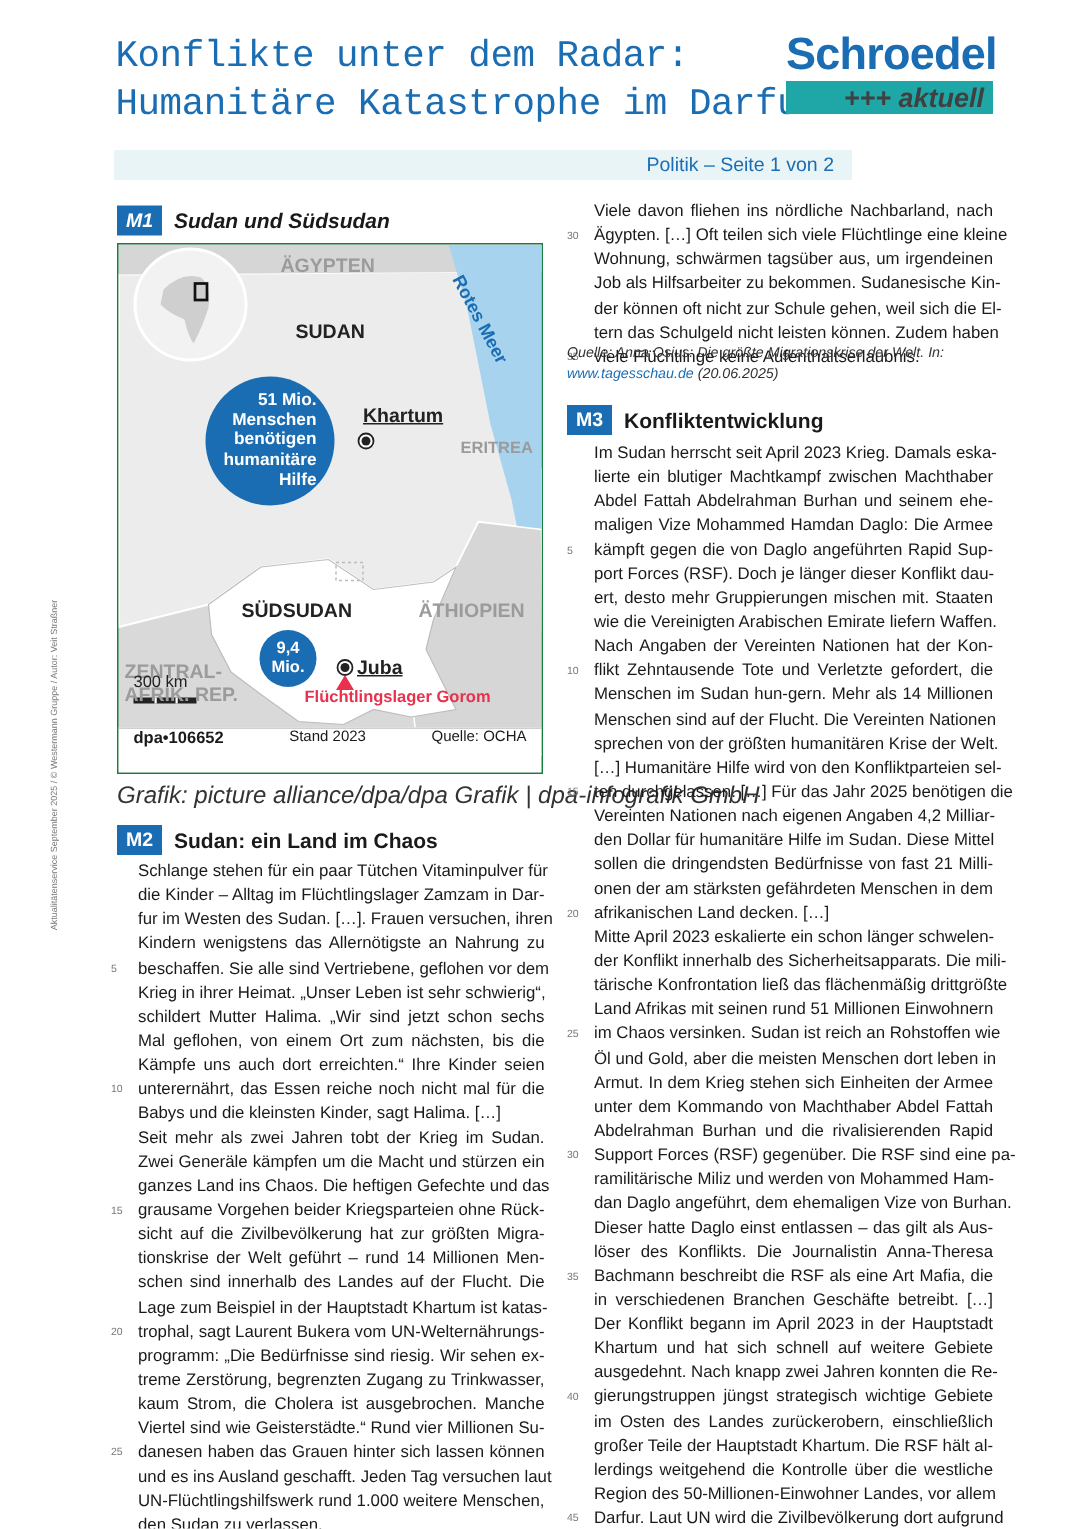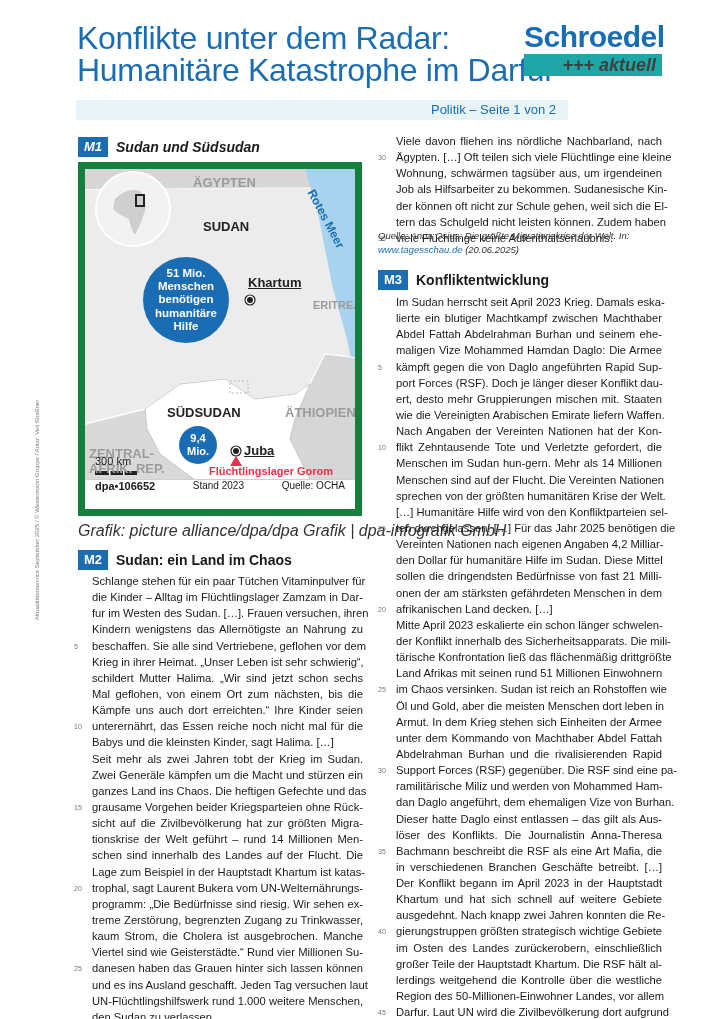--- a/index.html
+++ b/index.html
@@ -8,33 +8,33 @@
 
   .sidebar-note {
     position: absolute; left: 30px; top: 340px; width: 14px; height: 340px;
     display: flex; align-items: center; justify-content: center;
   }
   .sidebar-note span {
     display: block; transform: rotate(-90deg); white-space: nowrap;
     font-size: 6px; color: #7a7a7a;
   }
 
-  .title { position: absolute; left: 77px; top: 22px; color: #1a6db3; font-size: 32px; line-height: 32px; letter-spacing: -0.3px; }
+  .title { position: absolute; left: 77px; top: 22px; color: #1a6db3; font-size: 25px; line-height: 32px; letter-spacing: -0.3px; font-family: Liberation Mono, monospace; }
   .logo { position: absolute; left: 524px; top: 22px; width: 138px; }
   .logo-top { color: #1a6db3; font-weight: bold; font-size: 30px; line-height: 30px; letter-spacing: -0.5px; }
   .logo-bar { margin-top: 2px; background: #1fa7a8; color: #404040; font-style: italic; font-weight: bold; font-size: 18px; line-height: 22px; text-align: right; padding-right: 6px; }
 
   .strip { position: absolute; left: 76px; top: 100px; width: 492px; height: 20px; background: #e8f4f6; }
   .strip span { position: absolute; right: 12px; top: 2px; color: #1a6db3; font-size: 13px; }
 
   .sec-head { position: absolute; display: flex; align-items: center; }
   .badge { background: #1a6db3; color: #fff; font-weight: bold; font-size: 13px; width: 30px; height: 20px; line-height: 20px; text-align: center; margin-right: 8px; }
   .sec-title { font-weight: bold; font-size: 14px; color: #1a1a1a; }
 
-  .map { position: absolute; left: 78px; top: 162px; width: 284px; height: 354px; border: 7px solid #15803d; background: #d9d9d9; overflow: hidden; }
+  .map { position: absolute; left: 78px; top: 162px; width: 284px; height: 354px; border: 1px solid #15803d; background: #d9d9d9; overflow: hidden; }
   .map svg { position: absolute; left: 0; top: 0; }
   .map-footer { position: absolute; left: 0; bottom: 0; width: 100%; height: 30px; background: #fff; border-top: 1px solid #cfcfcf; display: flex; justify-content: space-between; padding: 0 10px; font-size: 10px; }
   .map-footer .dpa { font-weight: bold; font-size: 11px; }
   .ml { position: absolute; font-weight: bold; white-space: nowrap; }
   .ml.country { color: #9b9b9b; font-size: 13px; }
   .ml.dark { color: #222; font-size: 13px; }
   .ml.city { color: #222; font-size: 13px; text-decoration: underline; }
   .ml.camp { color: #e8324d; font-size: 11px; }
   .ml.sea { color: #1a6db3; font-size: 12px; }
   .bubble { position: absolute; background: #1a6db3; color: #fff; border-radius: 50%; font-weight: bold; text-align: center; display: flex; align-items: center; justify-content: center; line-height: 1.15; }
@@ -102,21 +102,21 @@
     <polygon points="151,287 145,297 157,297" fill="#e8324d"></polygon>
 
     <rect x="10" y="302" width="42" height="4" fill="#222"></rect>
     <rect x="24" y="302" width="1.5" height="4" fill="#fff"></rect>
     <rect x="38" y="302" width="1.5" height="4" fill="#fff"></rect>
   </svg>
 
   <div class="ml country" style="left:108px; top:6px;">ÄGYPTEN</div>
   <div class="ml sea" style="left:232px; top:18px; transform: rotate(62deg); transform-origin: left top;">Rotes Meer</div>
   <div class="ml dark" style="left:118px; top:50px;">SUDAN</div>
-  <div class="bubble" style="left:58px; top:88px; width:86px; height:86px; font-size:11.5px;">
+  <div class="bubble" style="left:58px; top:88px; width:86px; height:86px; font-size:11.5px;text-align:right;">
     <div>
       <div>51 Mio.</div>
       <div>Menschen</div>
       <div>benötigen</div>
       <div>humanitäre</div>
       <div>Hilfe</div>
     </div>
   </div>
   <div class="ml city" style="left:163px; top:106px;">Khartum</div>
   <div class="ml country" style="left:228px; top:130px; font-size:11px;">ERITREA</div>
@@ -233,19 +233,19 @@
     <div class="line"><span>Support Forces (RSF) gegenüber. Die RSF sind eine pa-</span><span class="ln">30</span></div>
     <div class="line"><span>ramilitärische Miliz und werden von Mohammed Ham-</span></div>
     <div class="line"><span>dan Daglo angeführt, dem ehemaligen Vize von Burhan.</span></div>
     <div class="line"><span>Dieser hatte Daglo einst entlassen – das gilt als Aus-</span></div>
     <div class="line"><span>löser des Konflikts. Die Journalistin Anna-Theresa</span></div>
     <div class="line"><span>Bachmann beschreibt die RSF als eine Art Mafia, die</span><span class="ln">35</span></div>
     <div class="line"><span>in verschiedenen Branchen Geschäfte betreibt. […]</span></div>
     <div class="line"><span>Der Konflikt begann im April 2023 in der Hauptstadt</span></div>
     <div class="line"><span>Khartum und hat sich schnell auf weitere Gebiete</span></div>
     <div class="line"><span>ausgedehnt. Nach knapp zwei Jahren konnten die Re-</span></div>
-    <div class="line"><span>gierungstruppen größten strategisch wichtige Gebiete</span><span class="ln">40</span></div>
+    <div class="line"><span>gierungstruppen jüngst strategisch wichtige Gebiete</span><span class="ln">40</span></div>
     <div class="line"><span>im Osten des Landes zurückerobern, einschließlich</span></div>
     <div class="line"><span>großer Teile der Hauptstadt Khartum. Die RSF hält al-</span></div>
     <div class="line"><span>lerdings weitgehend die Kontrolle über die westliche</span></div>
     <div class="line"><span>Region des 50-Millionen-Einwohner Landes, vor allem</span></div>
     <div class="line"><span>Darfur. Laut UN wird die Zivilbevölkerung dort aufgrund</span><span class="ln">45</span></div>
   </div>
 
 </body></html>

